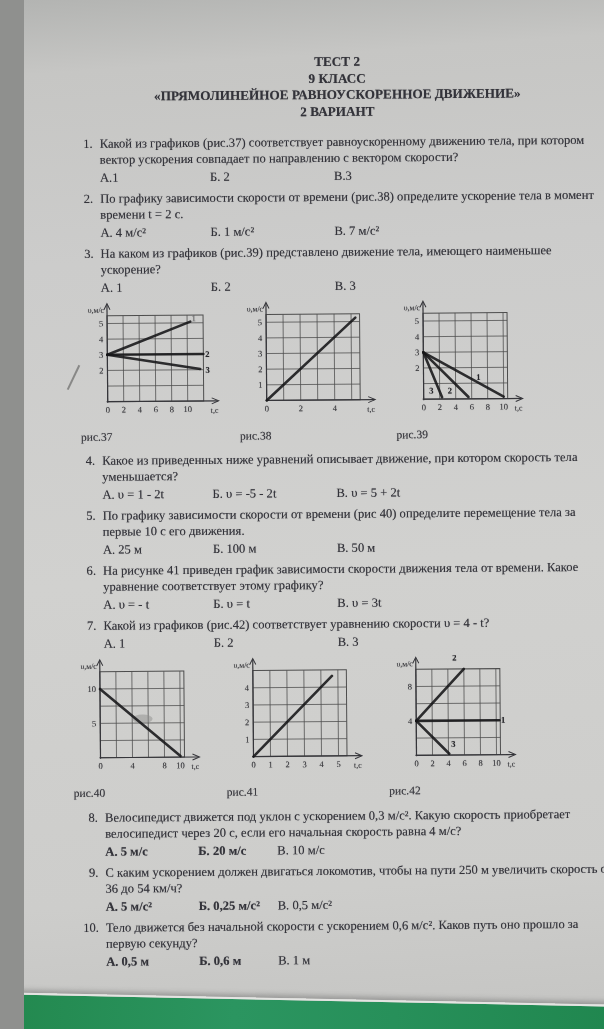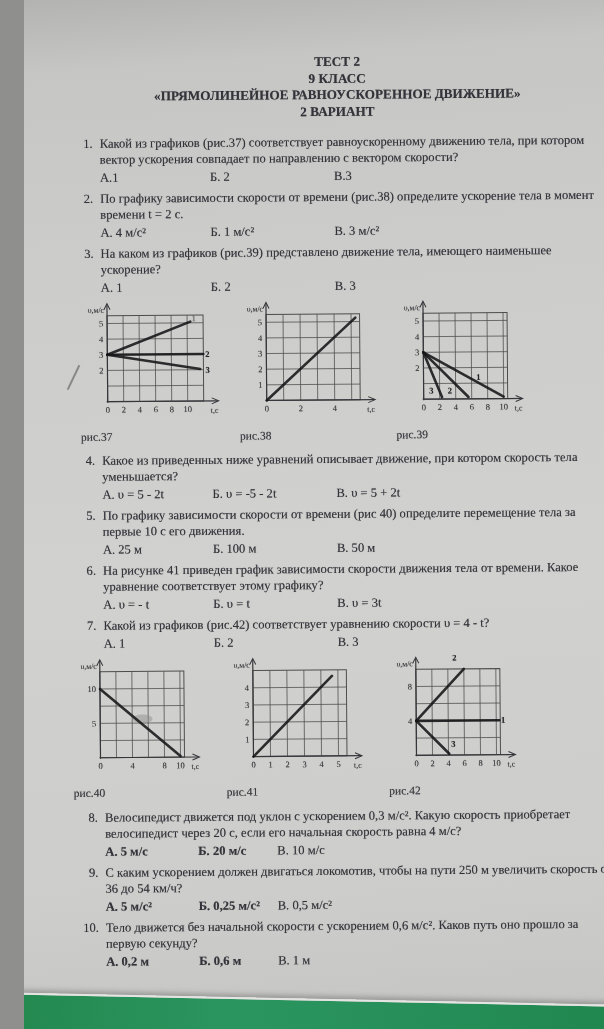--- a/index.html
+++ b/index.html
@@ -65,21 +65,21 @@
       </div>
     </div>
 
     <div class="q">
       <div class="qnum">2.</div>
       <div class="qbody">
         <div>По графику зависимости скорости от времени (рис.38) определите ускорение тела в момент времени t = 2 с.</div>
         <div class="opts">
           <span class="o1">А. 4 м/с²</span>
           <span class="o2">Б. 1 м/с²</span>
-          <span class="o3">В. 3 м/с²</span>
+          <span class="o3">В. 7 м/с²</span>
         </div>
       </div>
     </div>
 
     <div class="q">
       <div class="qnum">3.</div>
       <div class="qbody">
         <div>На каком из графиков (рис.39) представлено движение тела, имеющего наименьшее ускорение?</div>
         <div class="opts">
           <span class="o1">А. 1</span>
@@ -198,21 +198,21 @@
             </svg></div>
         <div class="figcap">рис.39</div>
       </div>
     </div>
 
     <div class="q">
       <div class="qnum">4.</div>
       <div class="qbody">
         <div>Какое из приведенных ниже уравнений описывает движение, при котором скорость тела уменьшается?</div>
         <div class="opts">
-          <span class="o1">А. υ = 5 - 2t</span>
+          <span class="o1">А. υ = 1 - 2t</span>
           <span class="o2">Б. υ = -5 - 2t</span>
           <span class="o3">В. υ = 5 + 2t</span>
         </div>
       </div>
     </div>
 
     <div class="q">
       <div class="qnum">5.</div>
       <div class="qbody">
         <div>По графику зависимости скорости от времени (рис 40) определите перемещение тела за первые 10 с его движения.</div>
@@ -369,21 +369,21 @@
           <span class="o3">В. 0,5 м/с²</span>
         </div>
       </div>
     </div>
 
     <div class="q">
       <div class="qnum">10.</div>
       <div class="qbody">
         <div>Тело движется без начальной скорости с ускорением 0,6 м/с². Каков путь оно прошло  за первую секунду?</div>
         <div class="opts tight">
-          <span class="o1">А. 0,2 м</span>
+          <span class="o1">А. 0,5 м</span>
           <span class="o2">Б. 0,6 м</span>
           <span class="o3">В. 1 м</span>
         </div>
       </div>
     </div>
 
   </div>
 
   <div class="table-edge"></div>
 </div>

